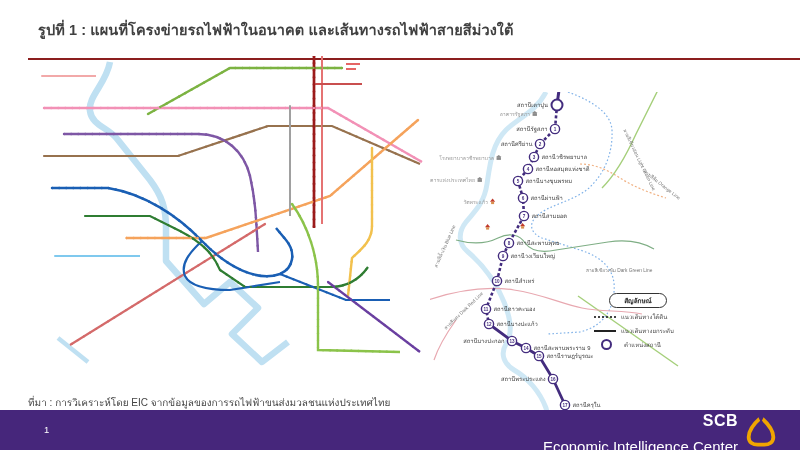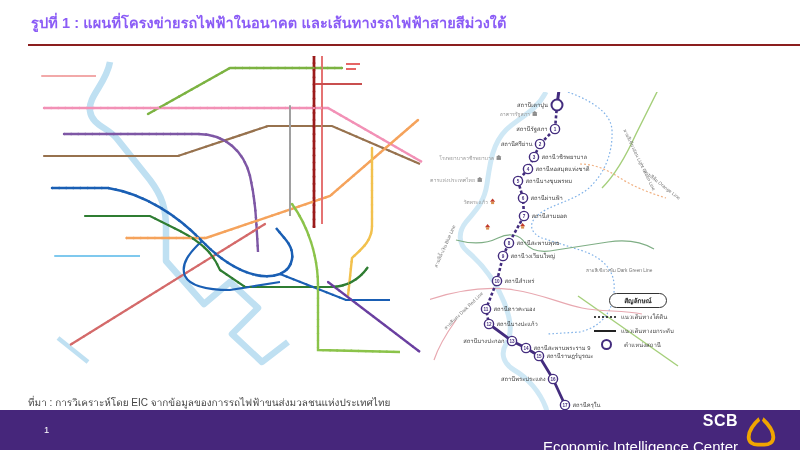--- a/index.html
+++ b/index.html
@@ -1,20 +1,20 @@
 <!DOCTYPE html>
 <html><head>
 <meta charset="utf-8">
 <style>
   html,body{margin:0;padding:0;}
   body{width:800px;height:450px;position:relative;background:#ffffff;overflow:hidden;
        font-family:"Liberation Sans", sans-serif;}
   .title-bar{position:absolute;left:28px;top:8px;right:0;padding-bottom:7px;
              border-bottom:2px solid #8b1e1e;}
-  .title-bar h1{margin:3px;font-size:14.5px;font-weight:bold;color:#8b5cf6;letter-spacing:.1px;}
+  .title-bar h1{margin:10px;font-size:14.5px;font-weight:bold;color:#404040;letter-spacing:.1px;}
   .maps{position:absolute;left:0;top:42px;right:0;height:352px;}
   svg{display:block;}
   .beads{stroke:#fff;stroke-width:1.05;stroke-dasharray:0.1 7;stroke-linecap:round;fill:none;}
   .rm-wrap{position:absolute;left:430px;top:50px;width:270px;height:340px;}
   .legend{position:absolute;left:156px;top:201px;width:104px;}
   .legend-title{display:block;margin:0 auto 4px auto;width:52px;text-align:center;
                 border:1px solid #333;border-radius:8px;font-size:6.5px;font-weight:bold;
                 color:#222;padding:1.5px 2px;background:#fff;}
   .lg-row{display:flex;align-items:center;gap:5px;margin:0 0 3.5px 8px;font-size:6px;color:#444;}
   .sym{width:22px;flex:0 0 22px;display:inline-block;}

